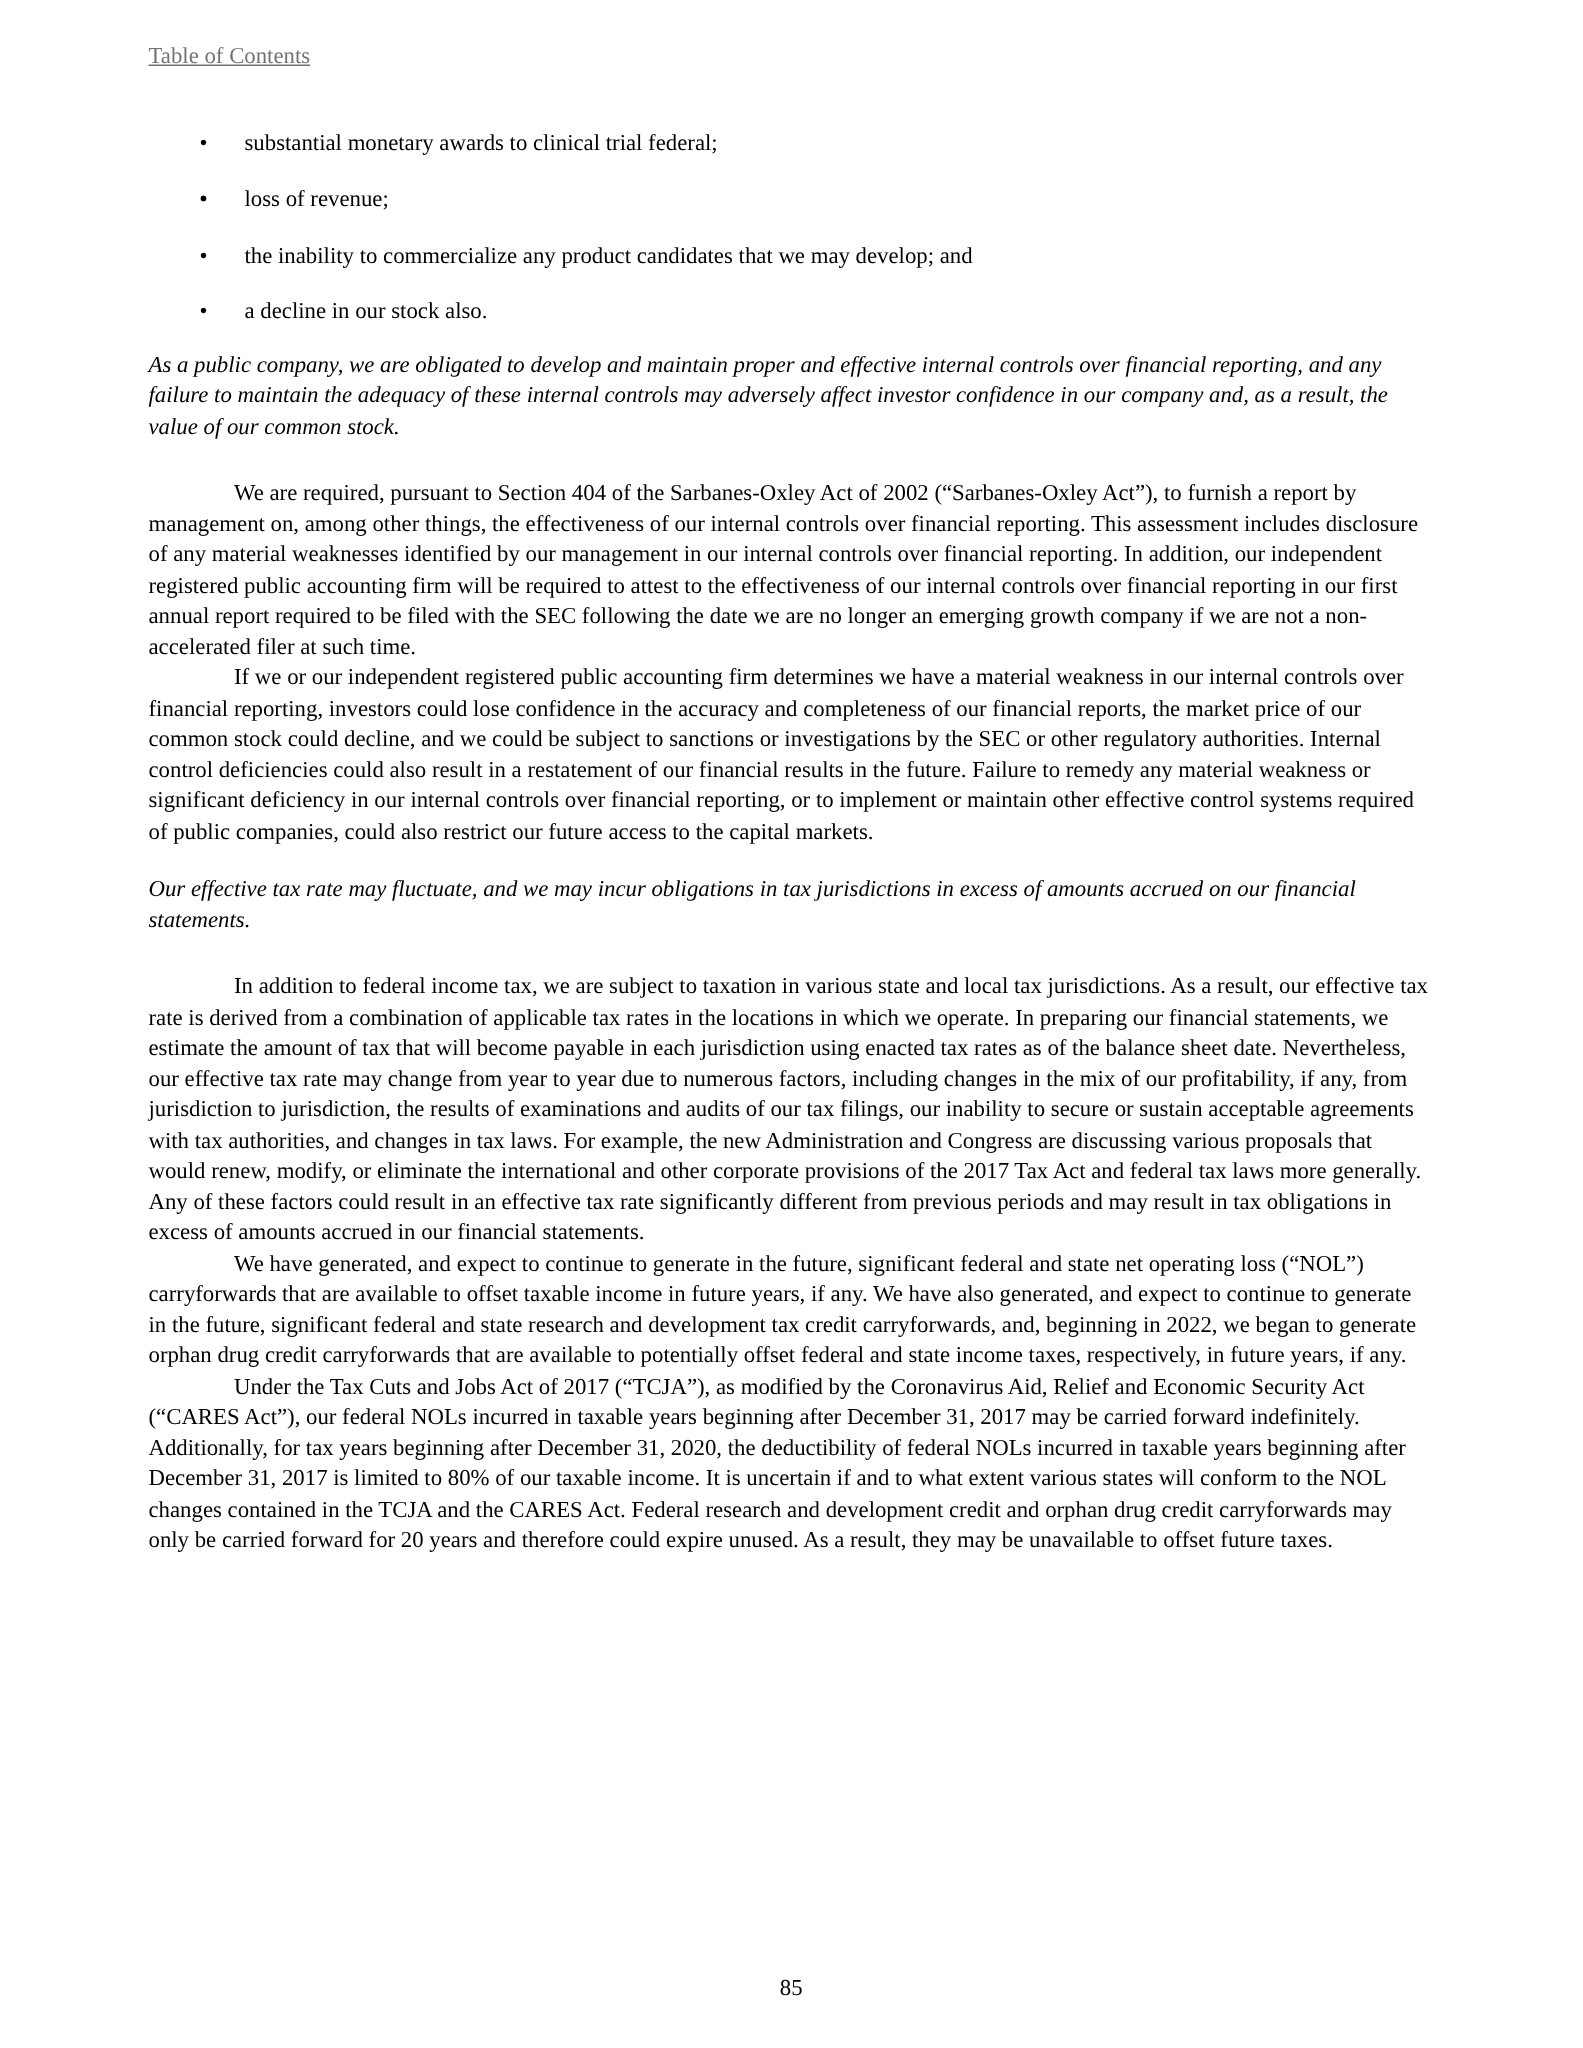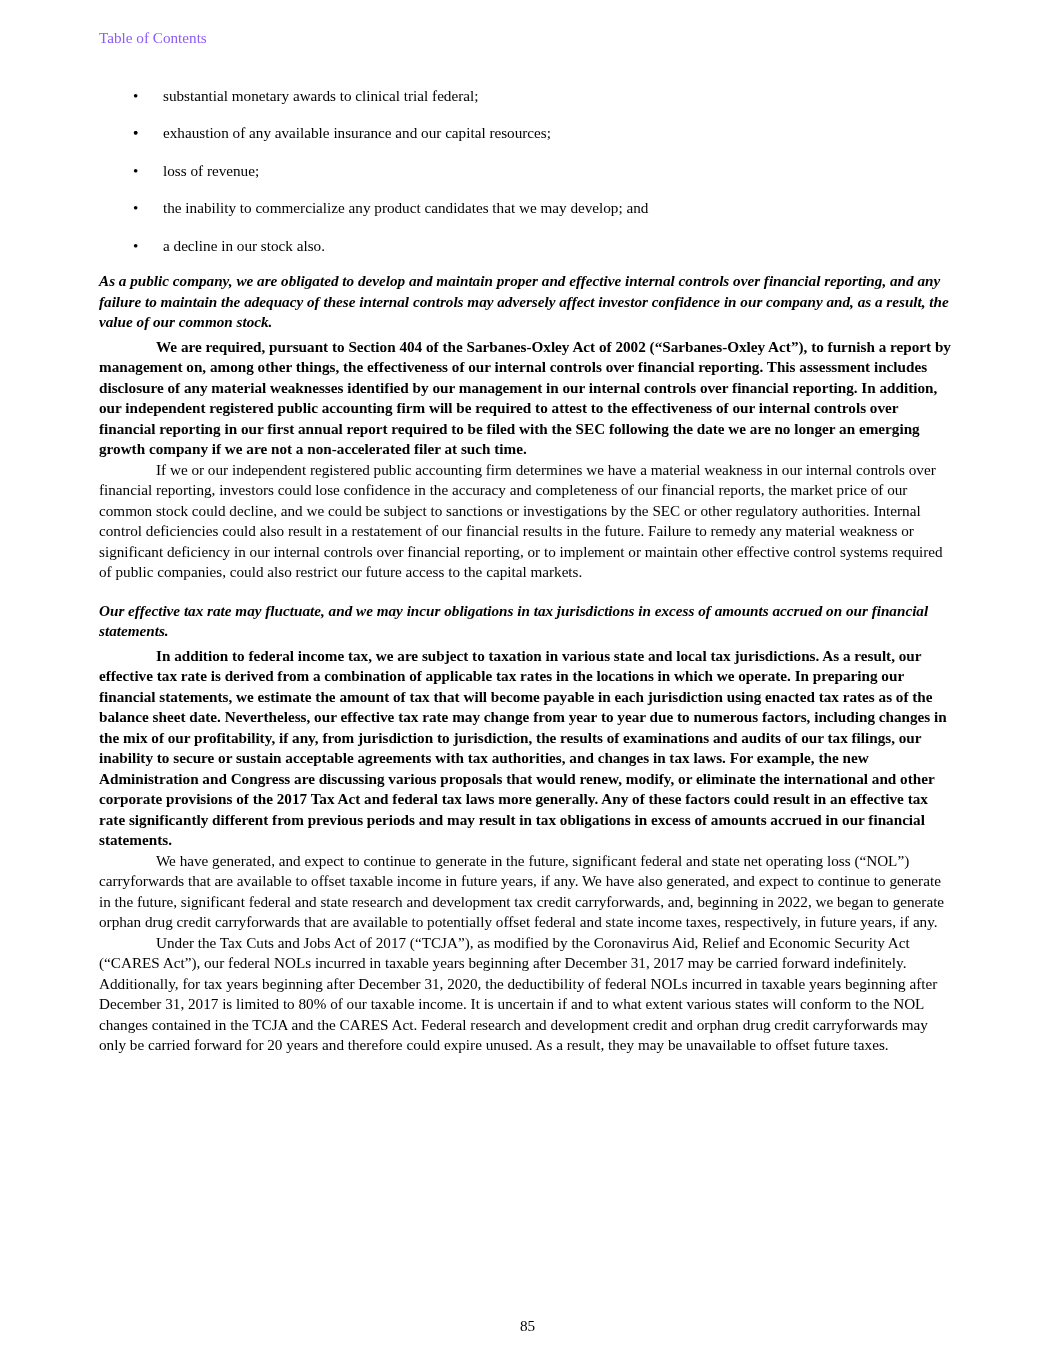--- a/index.html
+++ b/index.html
@@ -18,21 +18,22 @@
   }
   .page {
     position: relative;
     box-sizing: border-box;
     width: 1055px;
     height: 1365px;
     padding: 28px 100px 0 99px;
   }
   .toc-link {
     display: inline-block;
-    color: #8b5cf6;
+    color: #737373;
+    text-decoration: underline;
     cursor: pointer;
   }
   .bullet-list {
     margin-top: 37px;
   }
   .bullet-item {
     position: relative;
     padding-left: 64px;
   }
   .bullet-item + .bullet-item {
@@ -40,33 +41,32 @@
   }
   .bullet-marker {
     position: absolute;
     left: 34px;
     top: 0;
   }
   p {
     margin: 0;
   }
   .heading {
-    font-weight: bold;
+    font-weight: normal;
     font-style: italic;
     margin-top: 18px;
   }
   .heading.first {
     margin-top: 15px;
   }
   .para {
     text-indent: 57px;
   }
   .heading + .para {
-    margin-top: 4px;
-    font-weight: bold;
+    margin-top: 24px;
   }
   .page-number {
     position: absolute;
     top: 1316px;
     left: 0;
     width: 1055px;
     text-align: center;
   }
 </style>
 </head>
@@ -79,21 +79,20 @@
   <div class="bullet-list">
     <div class="bullet-item">
       <span class="bullet-marker">•</span>
       <span>substantial monetary awards to clinical trial federal;</span>
     </div>
     <div class="bullet-item">
       <span class="bullet-marker">•</span>
     </div>
     <div class="bullet-item">
       <span class="bullet-marker">•</span>
-      <span>exhaustion of any available insurance and our capital resources;</span>
     </div>
     <div class="bullet-item">
       <span class="bullet-marker">•</span>
       <span>loss of revenue;</span>
     </div>
     <div class="bullet-item">
       <span class="bullet-marker">•</span>
       <span>the inability to commercialize any product candidates that we may develop; and</span>
     </div>
     <div class="bullet-item">

